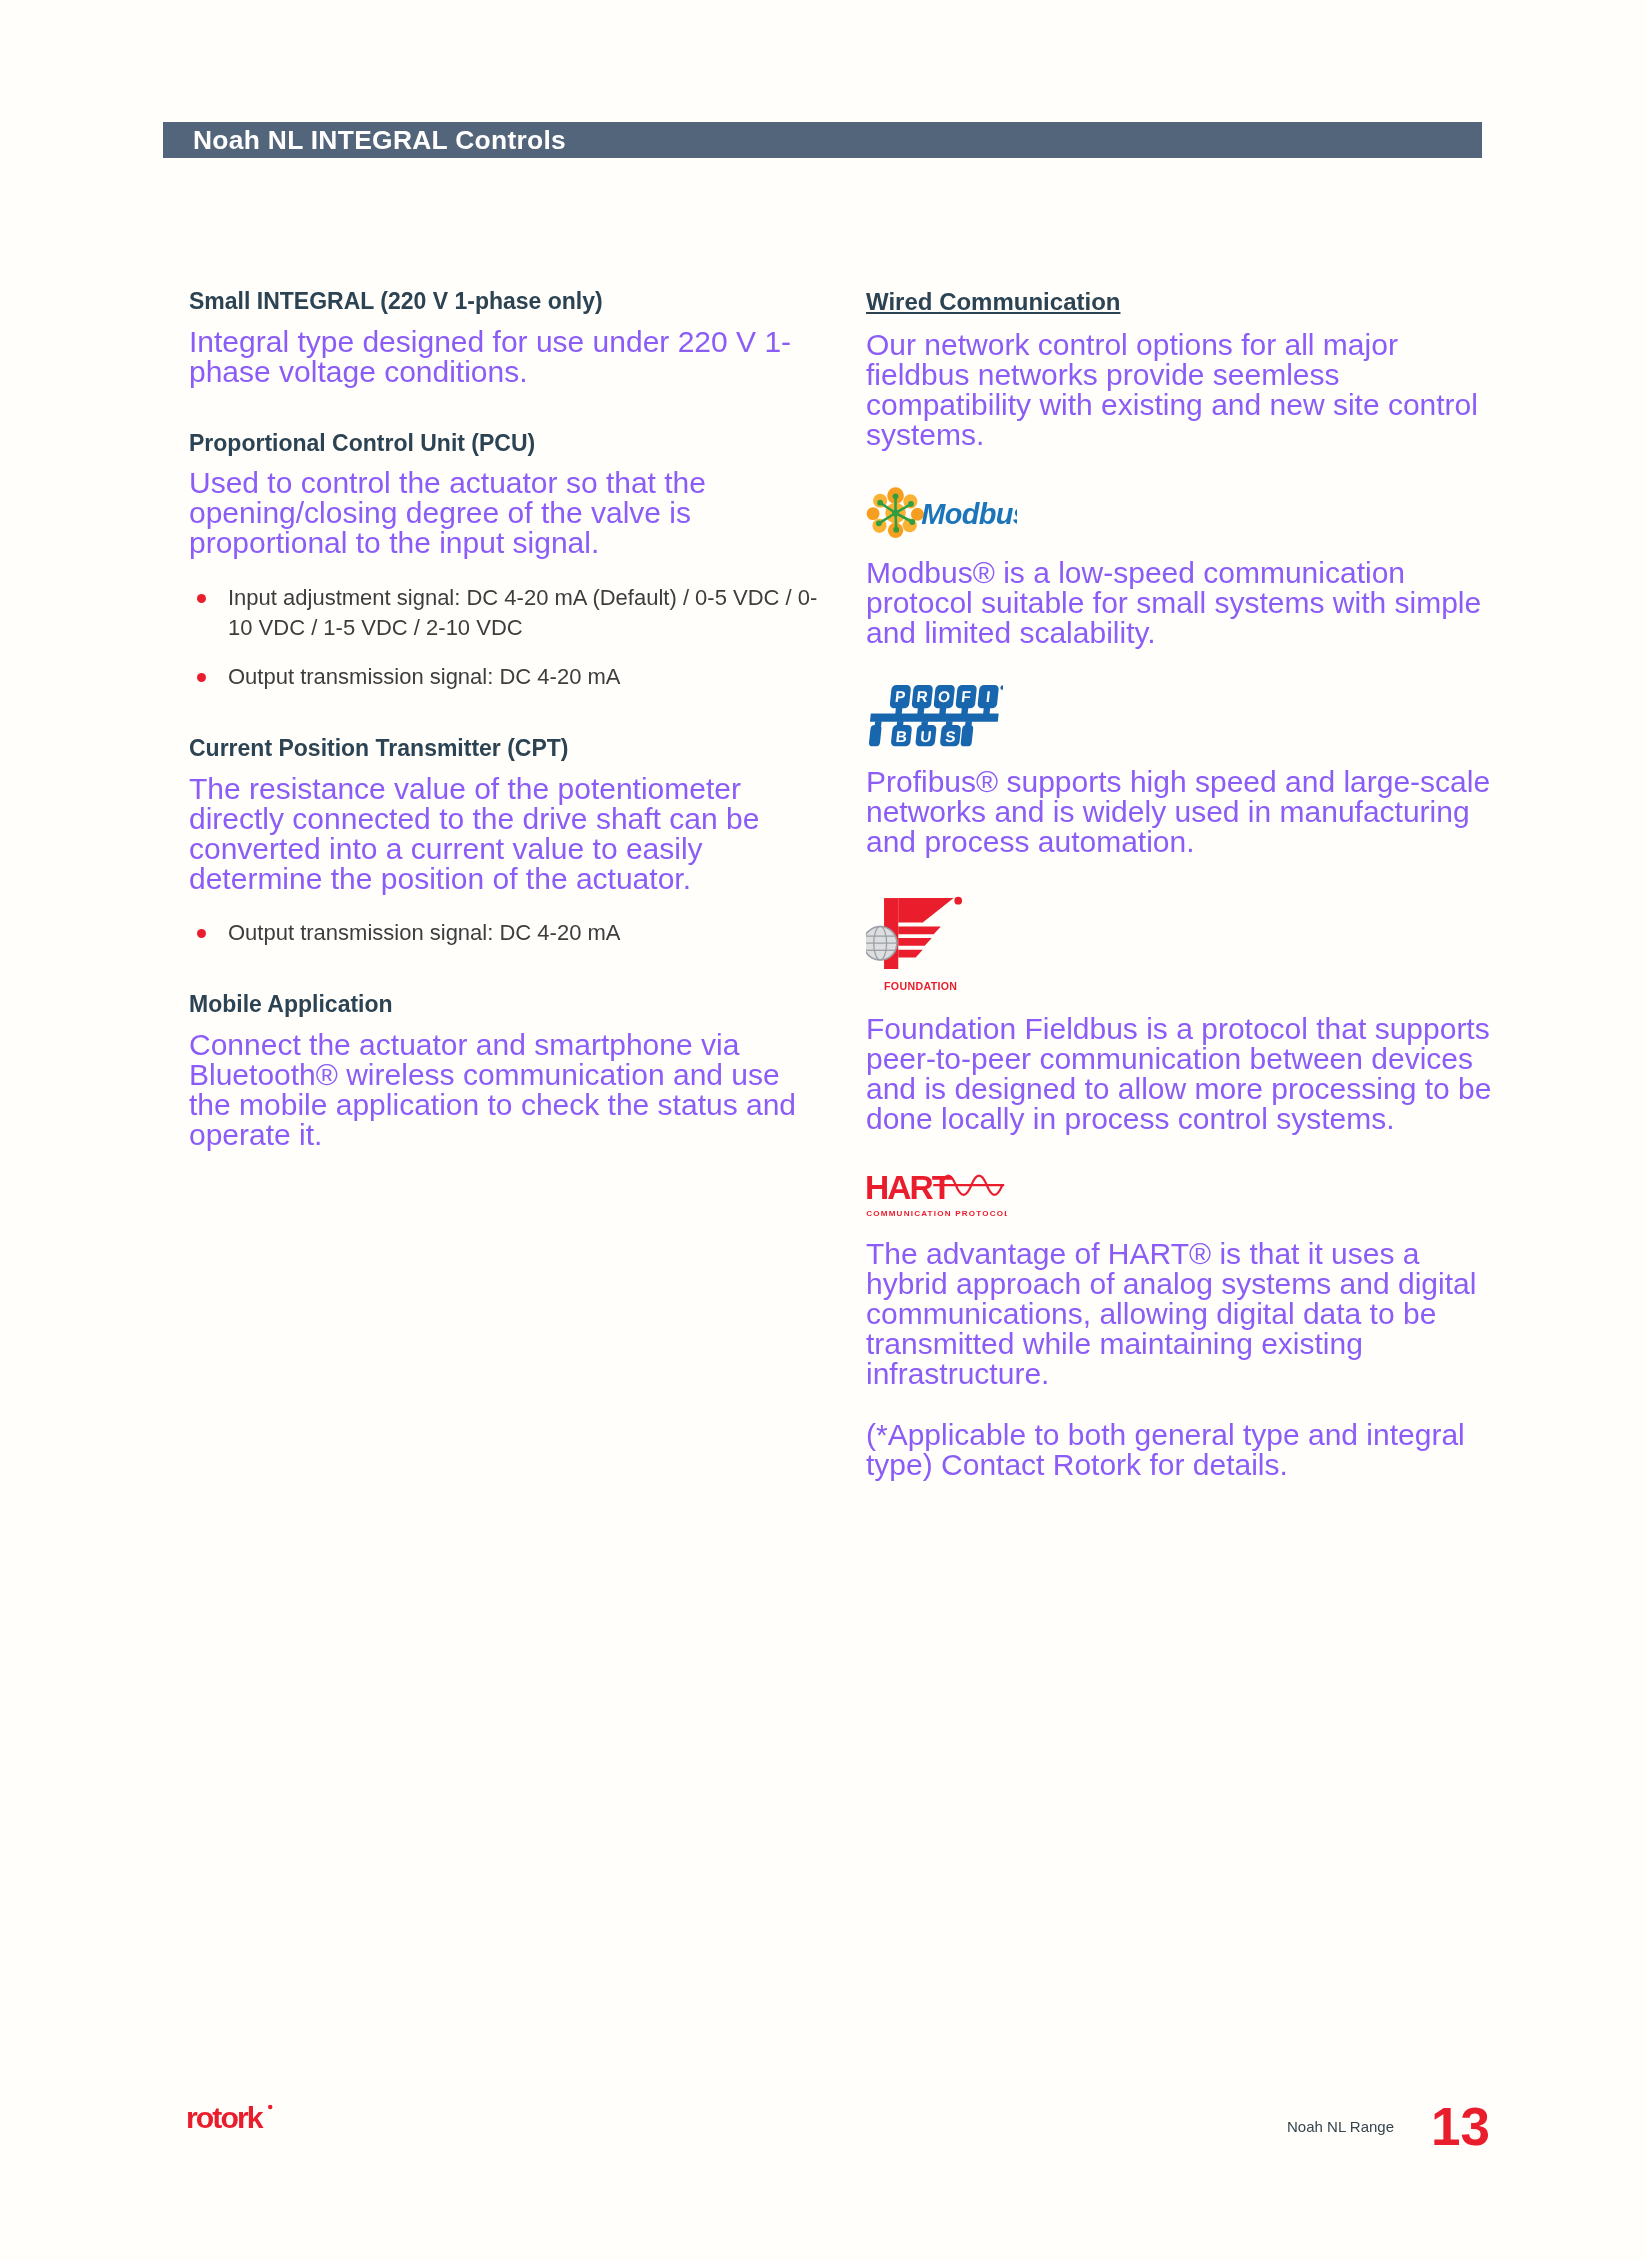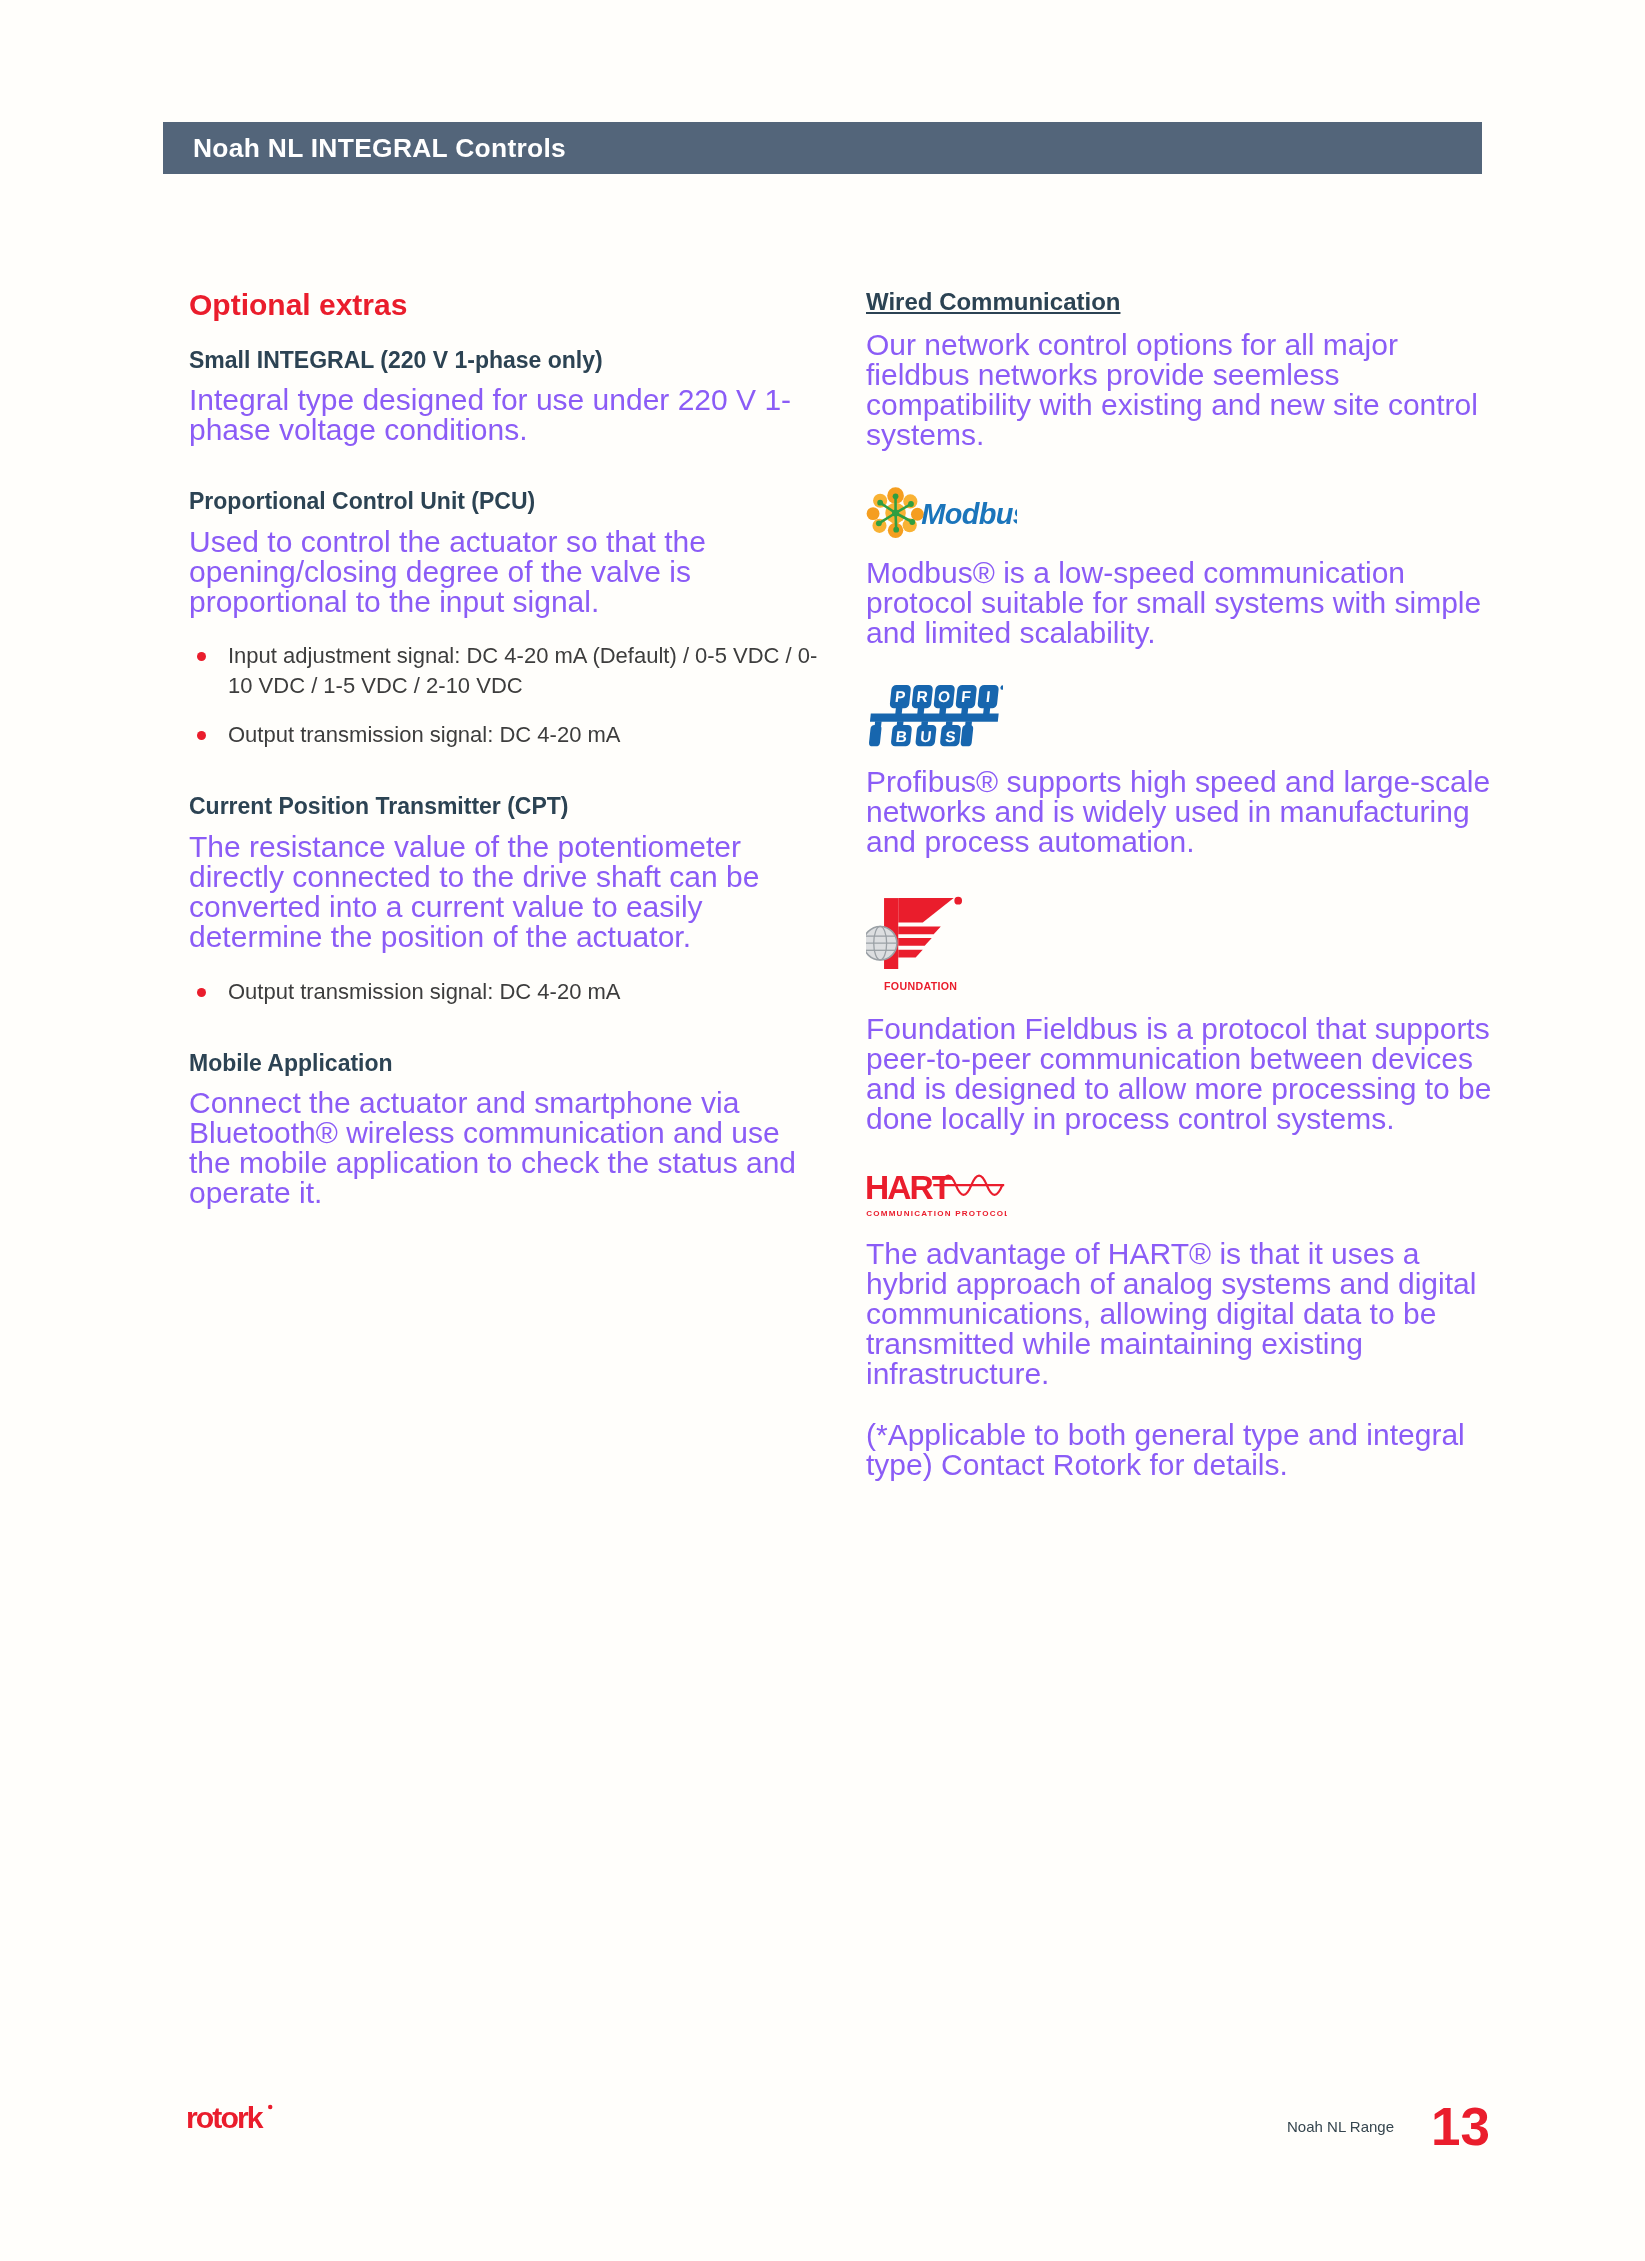--- a/index.html
+++ b/index.html
@@ -6,21 +6,21 @@
   .page{
     position:relative;
     width:1645px;height:2261px;
     background:#fffefb;
     font-family:"Liberation Sans", sans-serif;
     overflow:hidden;
   }
   
   .titlebar{
     position:absolute;left:163px;top:122px;
-    width:1319px;height:52px;
+    width:1319px;height:36px;
     background:#53657a;color:#ffffff;
     display:flex;align-items:center;
     padding-left:30px;box-sizing:border-box;
   }
   .titlebar span{font-size:26.4px;font-weight:bold;letter-spacing:0.3px;}
 
   
   .col-left{position:absolute;left:189px;top:288px;width:639px;}
   .col-right{position:absolute;left:866px;top:288px;width:630px;}
 
@@ -78,21 +78,20 @@
 </head>
 <body>
 
 <div class="page">
 
   <header class="titlebar">
     <span>Noah NL INTEGRAL Controls</span>
   </header>
 
   <section class="col-left">
-    <h1 class="accent-title">Optional extras</h1>
 
     <div class="sec">
       <h2 class="sec-heading">Small INTEGRAL (220 V 1-phase only)</h2>
       <p class="body-text">Integral type designed for use under 220 V 1-phase voltage conditions.</p>
     </div>
 
     <div class="sec">
       <h2 class="sec-heading">Proportional Control Unit (PCU)</h2>
       <p class="body-text">Used to control the actuator so that the opening/closing degree of the valve is proportional to the input signal.</p>
       <ul class="bullets">

